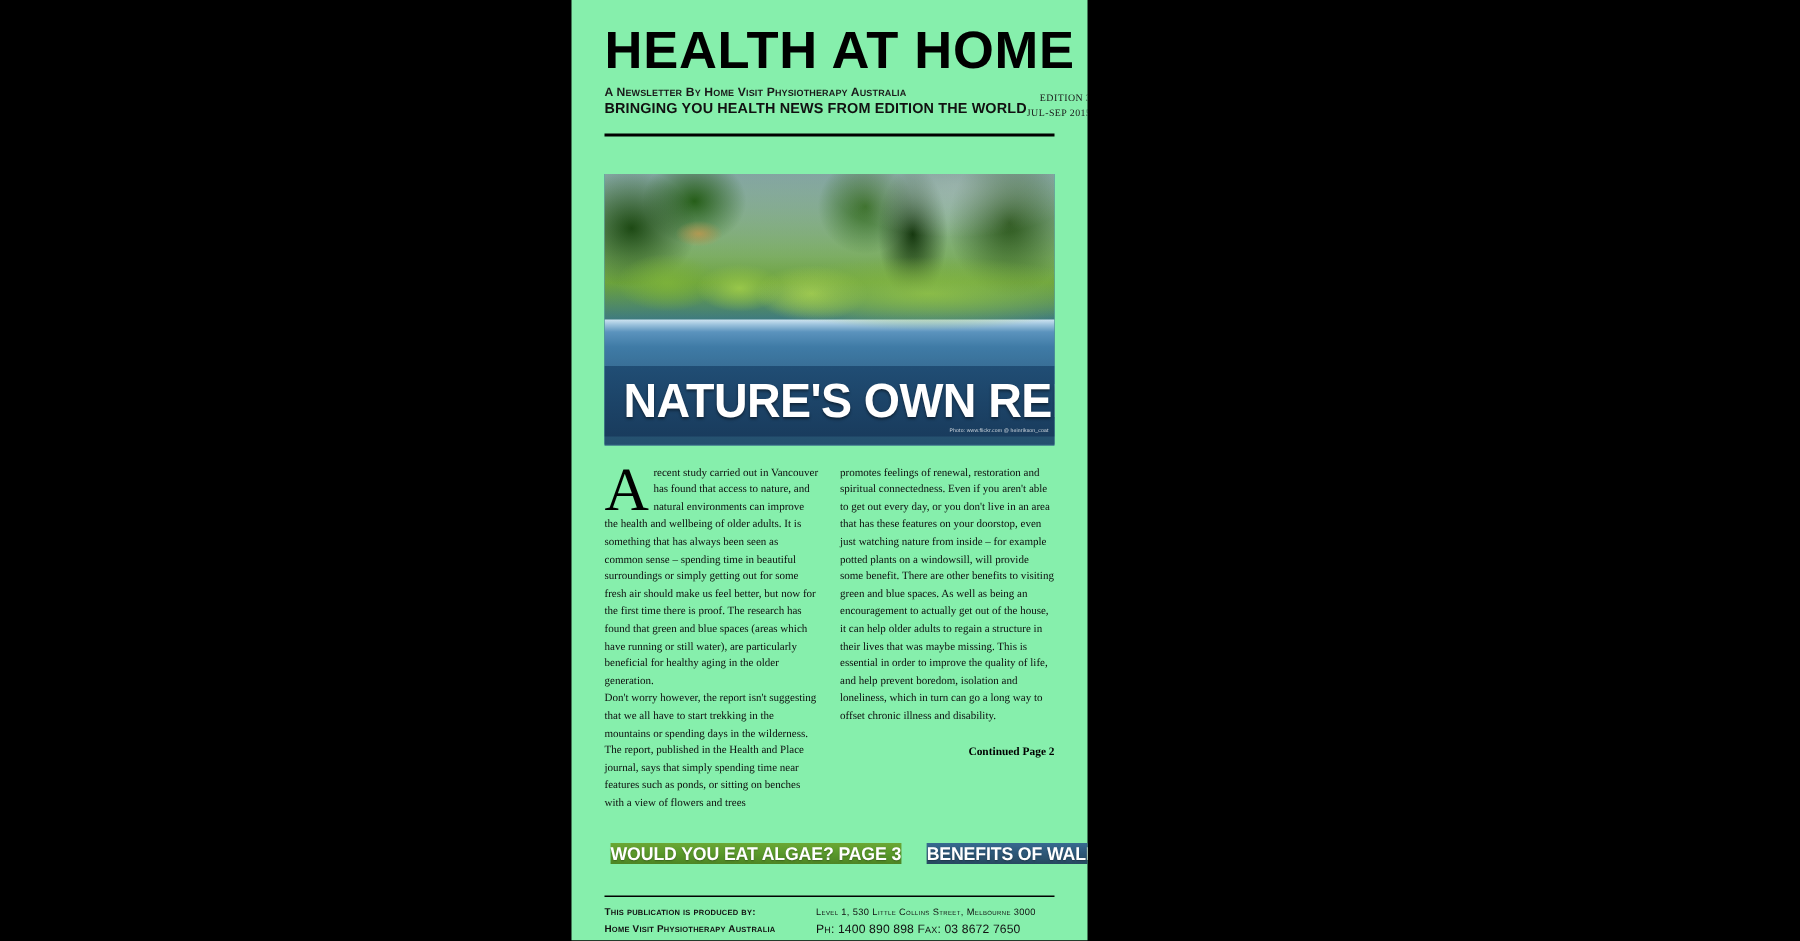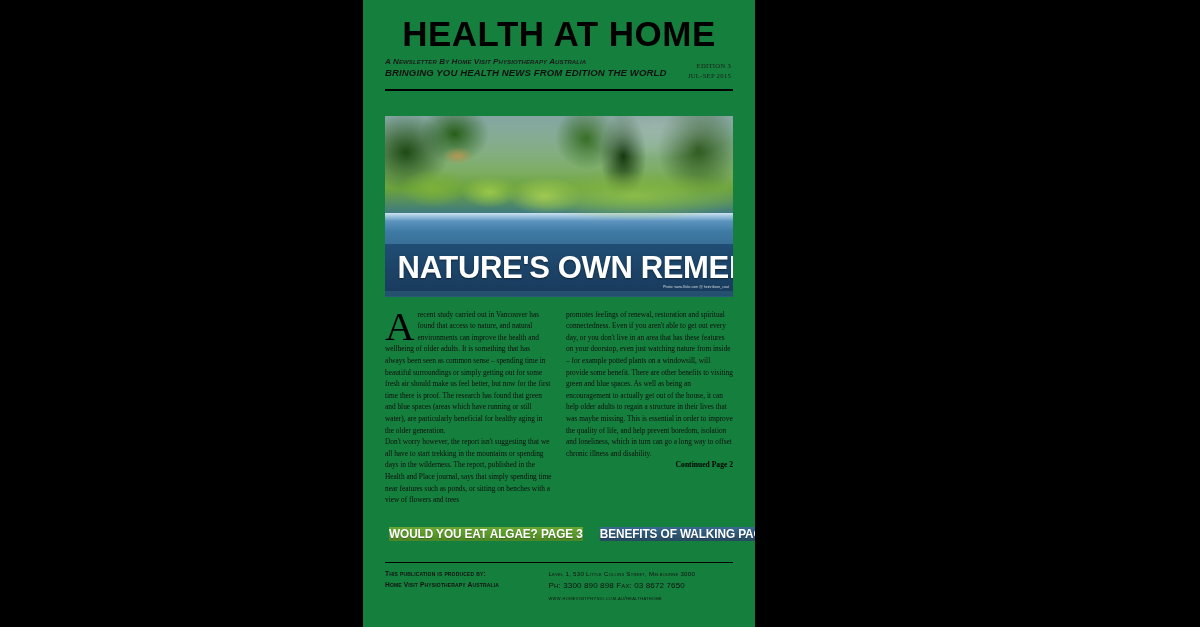--- a/index.html
+++ b/index.html
@@ -15,25 +15,25 @@
   #viewport {
     position: relative;
     width: 1200px;
     height: 627px;
     background: #000000;
   }
 
   
   #page {
     position: absolute;
-    left: 363px;
+    left: 381px;
     top: 0;
-    width: 392px;
+    width: 344px;
     height: 627px;
-    background: #15803d;
+    background: #86efac;
     overflow: hidden;
   }
 
   
   .masthead {
     padding: 14px 22px 0 22px;
   }
   .masthead-title {
     text-align: center;
     font-family: "Liberation Sans", sans-serif;
@@ -45,21 +45,20 @@
     white-space: nowrap;
   }
   .masthead-sub {
     display: flex;
     align-items: flex-start;
     justify-content: space-between;
     margin-top: 4px;
   }
   .masthead-sub-left {
     flex: 0 0 auto;
-    font-style: italic;
   }
   .sub-line-1 {
     font-family: "Liberation Sans", sans-serif;
     font-weight: bold;
     font-size: 8.1px;
     letter-spacing: 0.1px;
     color: #1a1a1a;
     font-variant: small-caps;
     text-transform: capitalize;
     white-space: nowrap;
@@ -203,21 +202,21 @@
     line-height: 0.79;
     font-weight: normal;
     padding: 1px 3px 0 0;
     color: #000;
   }
   .continued {
     text-align: right;
     font-family: "Liberation Serif", serif;
     font-weight: bold;
     font-size: 7.6px;
-    margin-top: 0;
+    margin-top: 12px;
     color: #000;
   }
 
   
   .teasers {
     margin: 13px 22px 0 22px;
     display: flex;
     gap: 9px;
     height: 31px;
     align-items: center;
@@ -350,19 +349,19 @@
 
     <div class="footer-rule"></div>
 
     <div class="footer">
       <div class="footer-left">
         <div>This publication is produced by:</div>
         <div>Home Visit Physiotherapy Australia</div>
       </div>
       <div class="footer-right">
         <div class="addr-line">Level 1, 530 Little Collins Street, Melbourne 3000</div>
-        <div class="phone-line">Ph: 3300 890 898  Fax: 03 8672 7650</div>
+        <div class="phone-line">Ph: 1400 890 898  Fax: 03 8672 7650</div>
         <div class="web-line">www.homevisitphysio.com.au/healthathome</div>
       </div>
     </div>
 
   </div>
 </div>
 
 </body></html>

